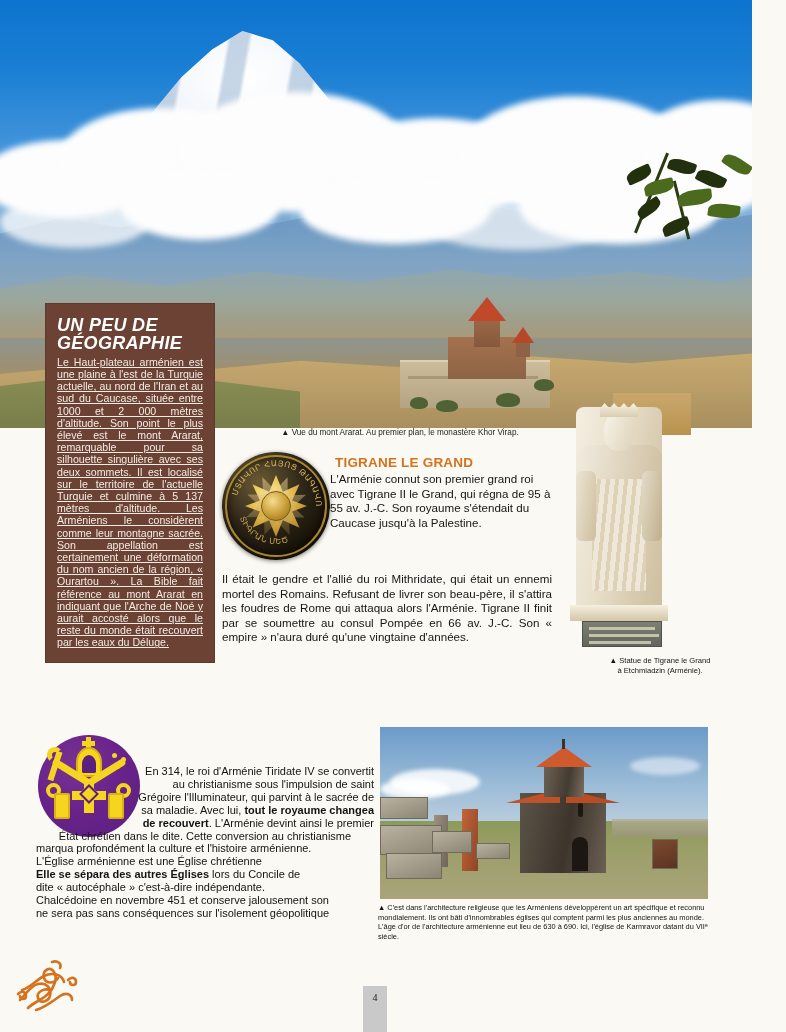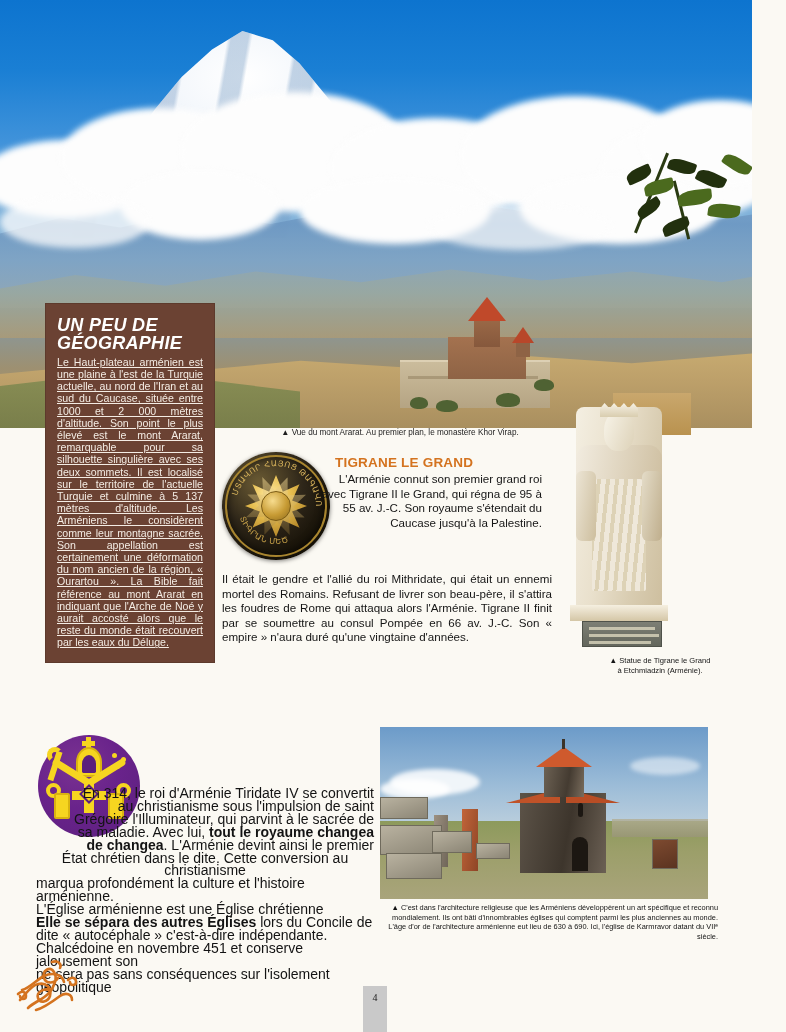--- a/index.html
+++ b/index.html
@@ -169,22 +169,22 @@
   }
   .medal-arc {
     position:absolute; left:0; top:0; width:100%; height:100%;
   }
   .tig-head {
     position:absolute; left:335px; top:455px; width:215px;
     font-size:13.5px; font-weight:bold; color:#d4731f;
     letter-spacing:.2px;
   }
   .tig-p1 {
-    position:absolute; left:320px; top:472px; width:222px;
-    font-size:11.6px; line-height:14.6px; color:#151515; text-align:right;
+    position:absolute; left:330px; top:472px; width:222px;
+    font-size:11.6px; line-height:14.6px; color:#151515; 
   }
   .tig-p2 {
     position:absolute; left:222px; top:572px; width:330px;
     font-size:11.6px; line-height:14.6px; color:#151515; text-align:justify;
   }
 
   
   .statue-wrap {
     position:absolute; left:558px; top:393px; width:130px; height:258px;
   }
@@ -309,22 +309,22 @@
     position:absolute; left:44px; top:6px; width:13px; height:5px; background:#f6d520;
   }
   .dots { position:absolute; left:74px; top:18px; width:18px; height:18px; }
   .dot { position:absolute; width:5px; height:5px; border-radius:50%; background:#f6d520; }
 
   .church-head {
     position:absolute; left:134px; top:748px; width:246px;
     font-size:14px; font-weight:bold; color:#d4731f; letter-spacing:.1px;
   }
   .church-body {
-    position:absolute; left:36px; top:787px; width:338px;
-    font-size:14px; line-height:12.9px; color:#131313;
+    position:absolute; left:36px; top:765px; width:338px;
+    font-size:11px; line-height:12.9px; color:#131313;
   }
   .church-body p { margin:0; }
   .r { text-align:right; }
   .c { text-align:center; }
   .l { text-align:left; }
 
   
   .photo2 {
     position:absolute; left:380px; top:727px; width:328px; height:172px;
     overflow:hidden;
@@ -376,21 +376,21 @@
   .rock {
     position:absolute; background: linear-gradient(160deg,#b9b2a0, #8b8575);
     border:1px solid #6f6a5c;
   }
   .p2-town {
     position:absolute; left:232px; top:92px; width:96px; height:18px;
     background: linear-gradient(180deg,#b2ae95,#9a9679); opacity:.8;
   }
   .cap-photo2 {
     position:absolute; left:378px; top:903px; width:340px;
-    font-size:7.4px; line-height:9.6px; color:#121212; text-align:right;
+    font-size:7.4px; line-height:9.6px; color:#121212; text-align:left;
   }
 
   
   .flourish { position:absolute; left:12px; top:950px; width:70px; height:70px; }
   .pagebox {
     position:absolute; left:363px; top:986px; width:24px; height:46px;
     background:#c9c9c9;
     display:flex; align-items:flex-start; justify-content:center;
     padding-top:6px;
   }
@@ -535,21 +535,21 @@
 
 
   <div class="church-body">
     <p class="r">En 314, le roi d'Arménie Tiridate IV se convertit</p>
     <p class="r">au christianisme sous l'impulsion de saint</p>
     <p class="r">Grégoire l'Illuminateur, qui parvint à le sacrée de</p>
     <p class="r">
       <span>sa maladie. Avec lui, <b>tout le royaume changea</b></span>
     </p>
     <p class="r">
-      <span><b>de changea</b>. L'Arménie devint ainsi le premier</span>
+      <span><b>de recouvert</b>. L'Arménie devint ainsi le premier</span>
     </p>
     <p class="c">État chrétien dans le dite. Cette conversion au christianisme</p>
     <p class="l">marqua profondément la culture et l'histoire arménienne.</p>
     <p class="l">L'Église arménienne est une Église chrétienne</p>
     <p class="l">
       <span><b>Elle se sépara des autres Églises</b> lors du Concile de</span>
     </p>
     <p class="l">dite « autocéphale » c'est-à-dire indépendante.</p>
     <p class="l">Chalcédoine en novembre 451 et conserve jalousement son</p>
     <p class="l">ne sera pas sans conséquences sur l'isolement géopolitique</p>

